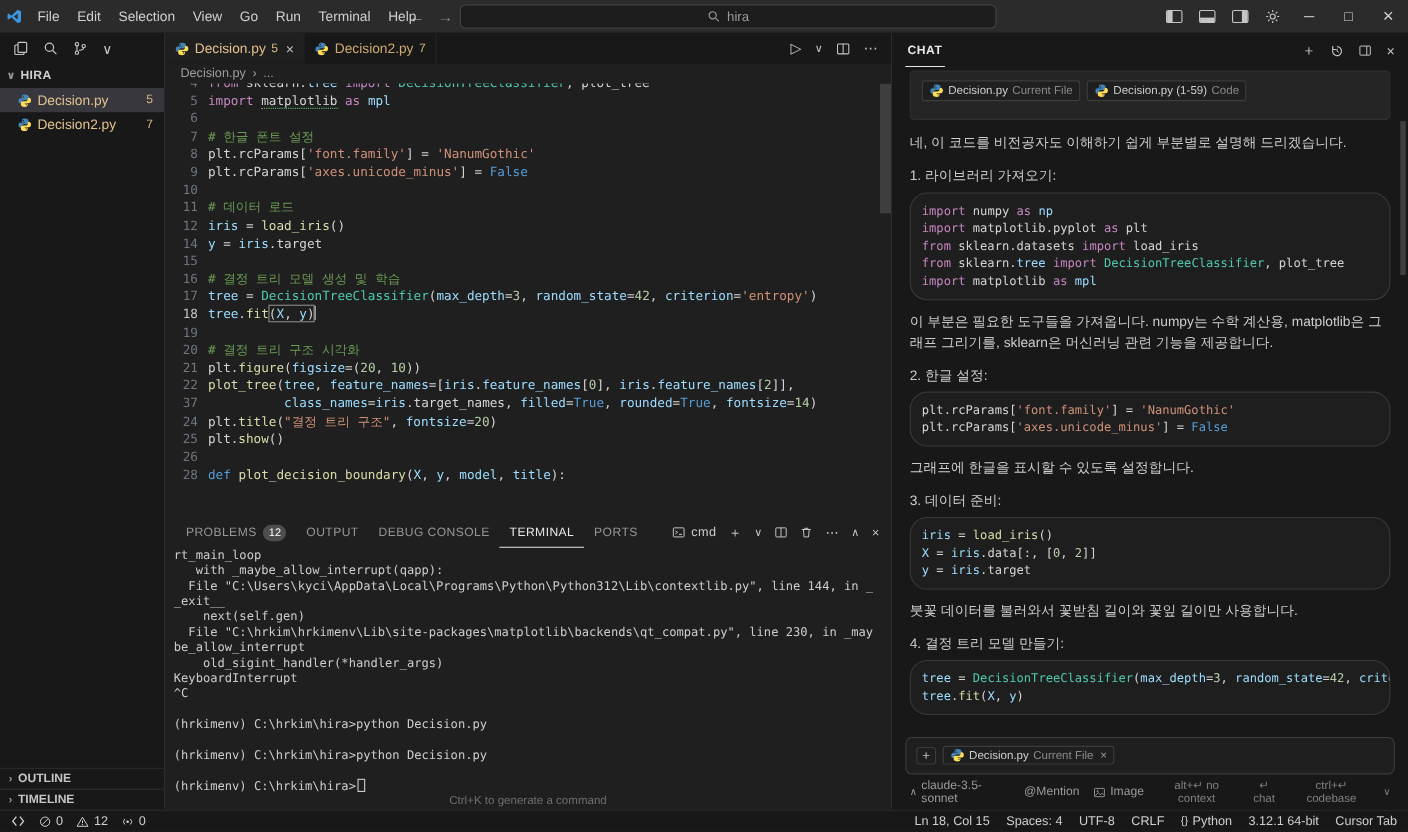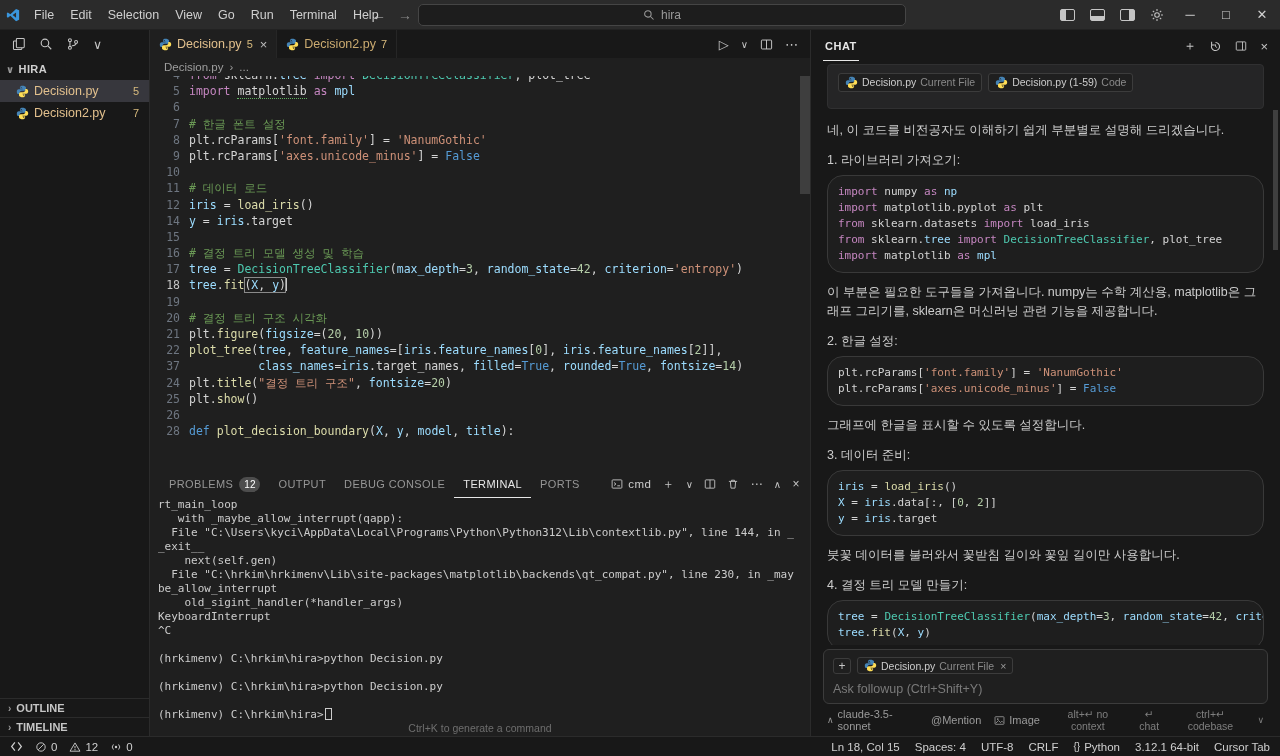--- a/index.html
+++ b/index.html
@@ -409,21 +409,20 @@
           <span id="input-chip"><span class="chip">
                 <svg width="13" height="13" viewBox="0 0 16 16" style="flex:0 0 13px;">
                   <path fill="#4584b6" d="M7.9 1C6.2 1 4.8 1.7 4.8 3.2v1.5h3.3v.6H3.3C1.7 5.3 1 6.8 1 8.3s.7 2.9 2.2 2.9h1.4V9.6c0-1.3 1.1-2.4 2.5-2.4h3.2c1.1 0 2-.9 2-2V3.2C12.3 1.7 9.6 1 7.9 1zM6.4 2.4a.7.7 0 110 1.4.7.7 0 010-1.4z"></path>
                   <path fill="#ffde57" d="M8.1 15c1.7 0 3.1-.7 3.1-2.2v-1.5H7.9v-.6h4.8c1.6 0 2.3-1.5 2.3-3s-.7-2.9-2.2-2.9h-1.4v1.6c0 1.3-1.1 2.4-2.5 2.4H5.7c-1.1 0-2 .9-2 2v2C3.7 14.3 6.4 15 8.1 15zm1.5-3.2a.7.7 0 110 1.4.7.7 0 010-1.4z"></path>
                 </svg>
                 <span>Decision.py</span>
                 <span class="dim">Current File</span>
                 <span class="chip-close">×</span>
               </span></span>
         </div>
-        <div class="chat-placeholder">Ask followup (Ctrl+Shift+Y)</div>
       </div>
       <div class="chat-footer">
         <span class="footer-item">
           <span style="font-size:9px;">∧</span>
           <span>claude-3.5-sonnet</span>
         </span>
         <span class="footer-item">@Mention</span>
         <span class="footer-item">
           <svg width="11" height="11" viewBox="0 0 16 16">
               <rect x="1.5" y="2.5" width="13" height="11" rx="1" fill="none" stroke="#9a9a9a" stroke-width="1.2"></rect>

